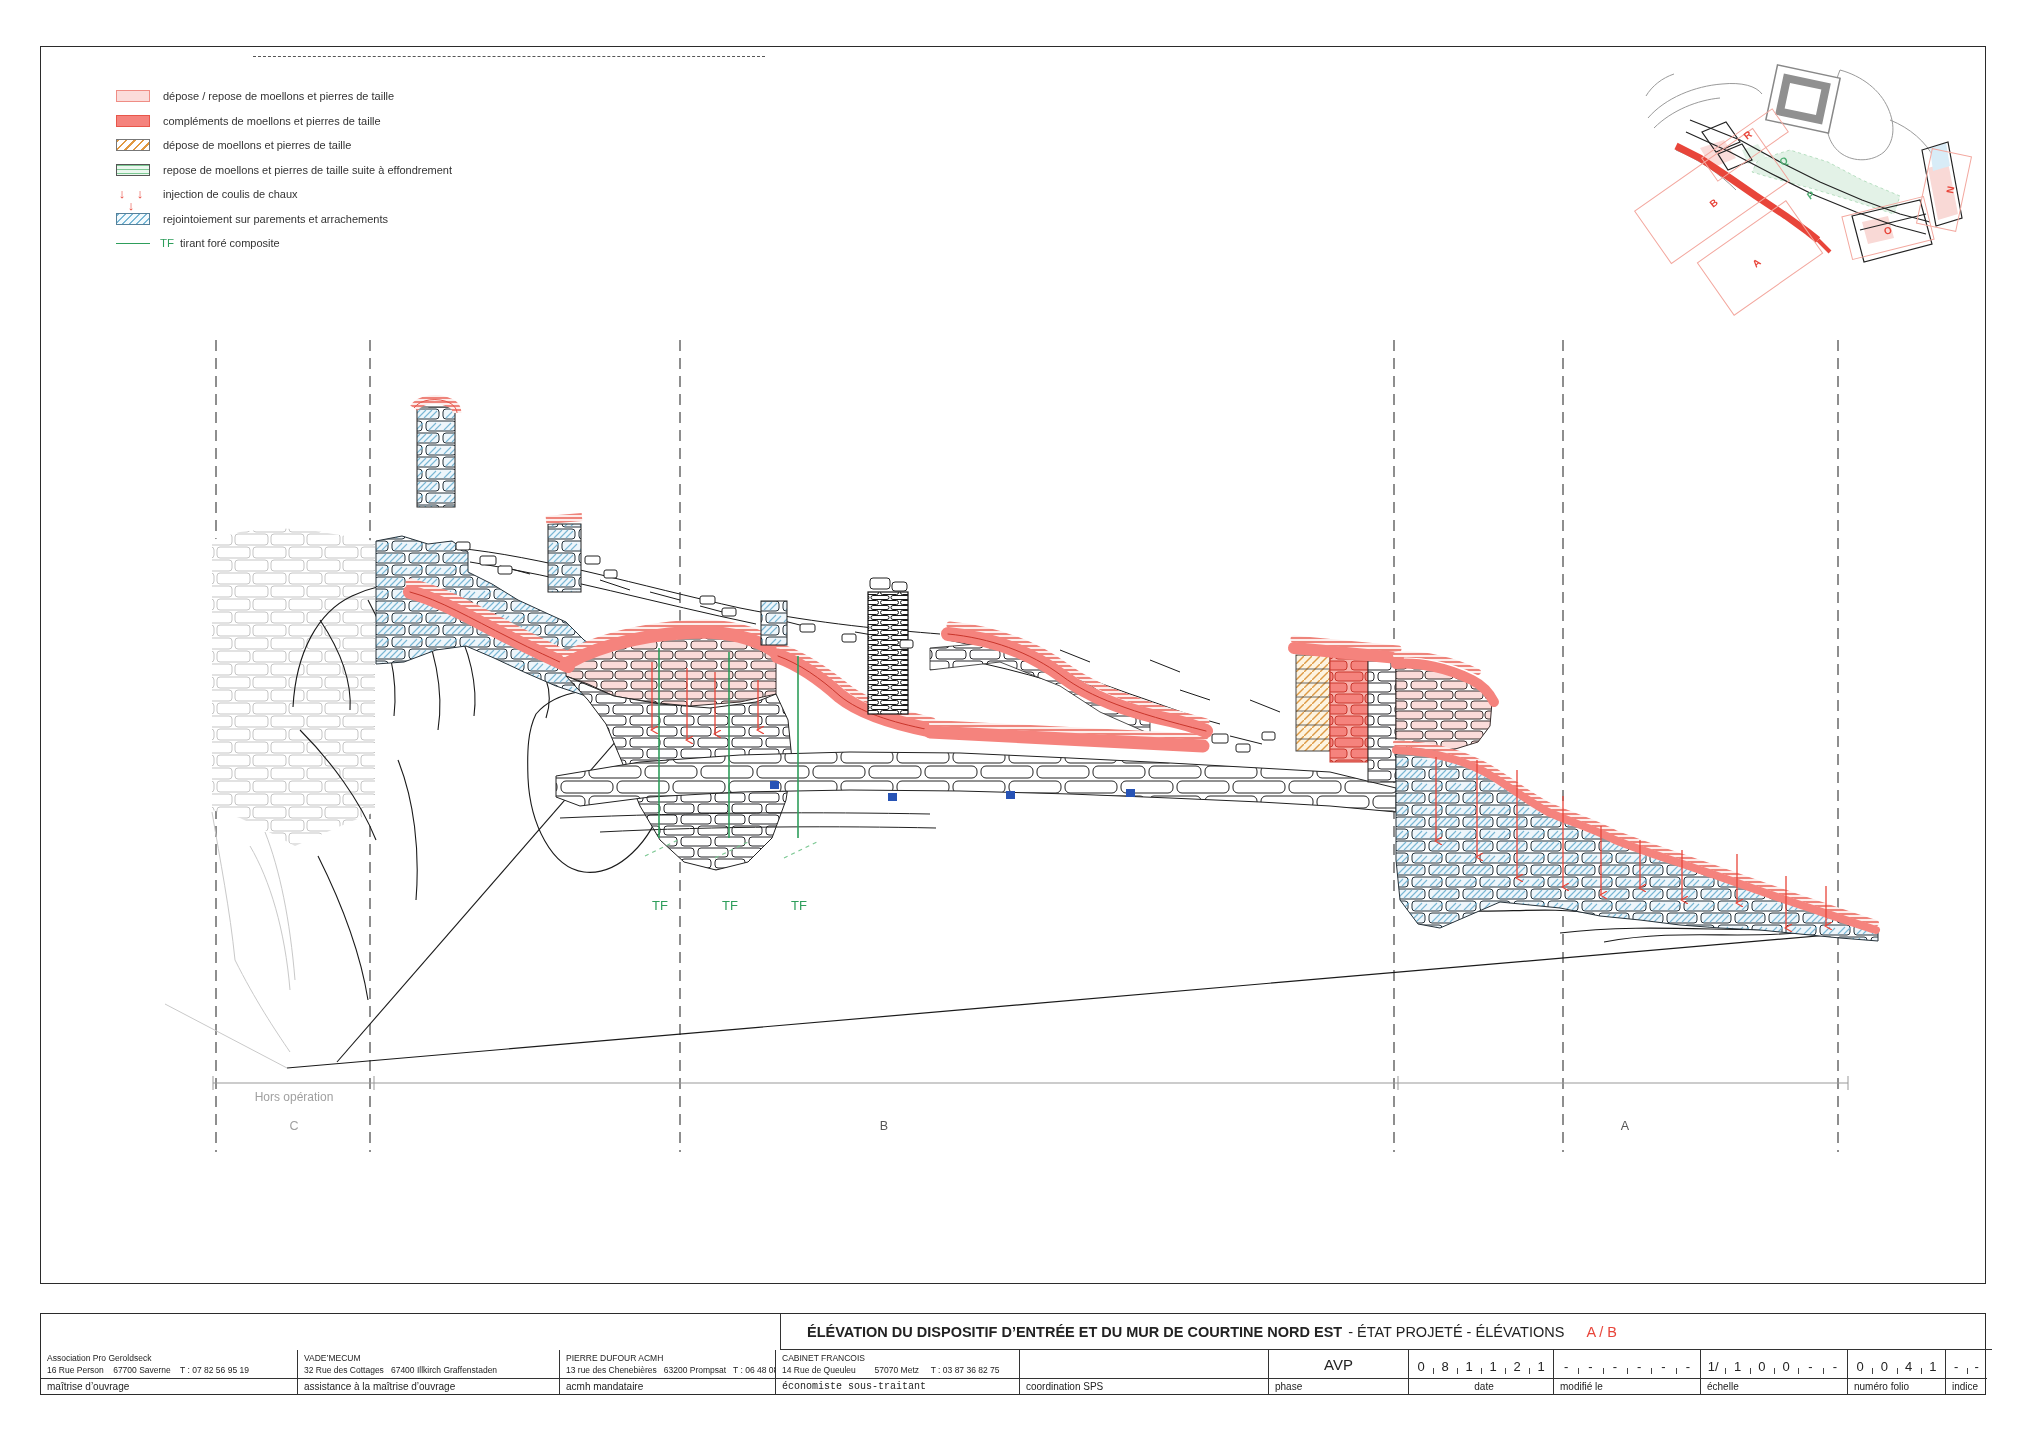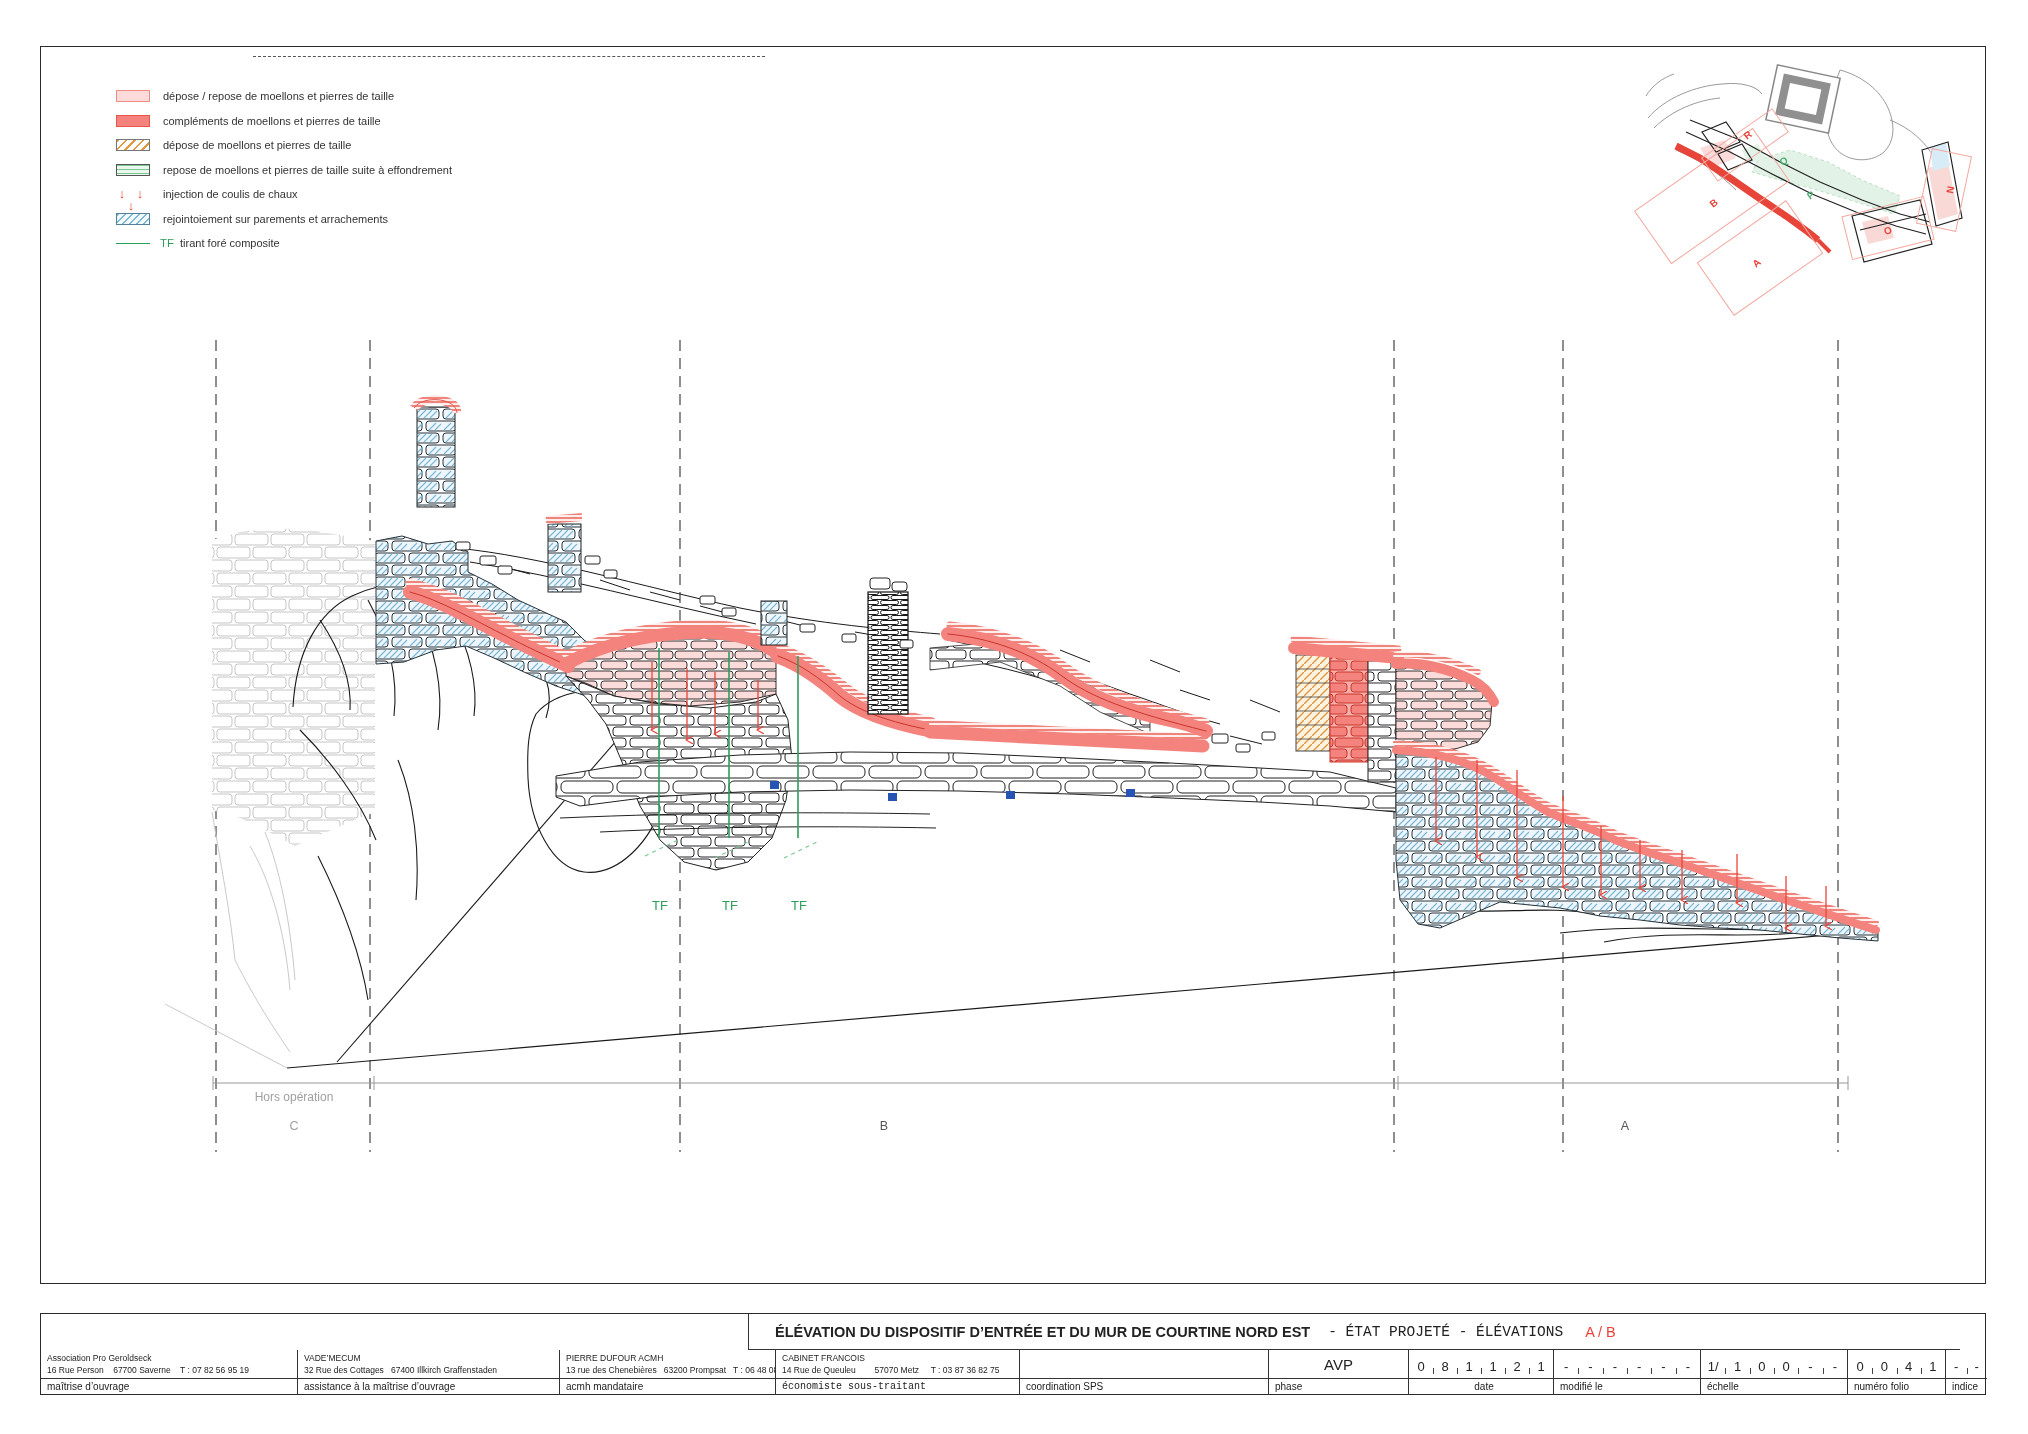--- a/index.html
+++ b/index.html
@@ -35,21 +35,21 @@
   .tb-row1{top:0;height:36px;border-bottom:1px solid #333;}
   .tb-row2{top:36px;height:28px;}
   .tb-row3{top:64px;height:17px;border-top:1px solid #333;}
   .proj-title{display:flex;align-items:center;padding-left:12px;height:100%;font-size:15px;white-space:nowrap;}
   .proj-title b{font-weight:bold;color:#222;}
   .proj-title .sep{margin:0 10px;font-weight:bold;color:#222;}
   .proj-title .sub{color:#3a3a3a;}
   .draw-title{display:flex;align-items:center;padding-left:26px;height:100%;font-size:14.5px;white-space:nowrap;color:#222;}
   .draw-title b{font-weight:bold;}
   .draw-title .red{color:#e8453a;margin-left:22px;}
-  .draw-title .rest{margin-left:18px;font-weight:normal;font-family:Liberation Mono, monospace;}
+  .draw-title .rest{margin-left:6px;font-weight:normal;}
   .co-name{font-size:8.5px;color:#222;padding:3px 0 0 6px;white-space:pre;}
   .co-addr{font-size:8.5px;color:#222;padding:2px 0 0 6px;white-space:pre;}
   .role{font-size:10px;color:#222;padding:2px 0 0 6px;white-space:nowrap;}
   .phase-val{display:flex;align-items:center;justify-content:center;height:100%;font-size:15px;color:#222;}
   .digrow{display:flex;height:100%;align-items:flex-end;padding-bottom:3px;box-sizing:border-box;}
   .digcell{flex:1;text-align:center;font-size:13px;color:#222;position:relative;line-height:16px;}
   .digcell + .digcell::before{content:"";position:absolute;left:0;bottom:1px;width:1px;height:6px;background:#444;}
 </style>
 </head>
 <body>
@@ -366,21 +366,21 @@
       <text x="1810" y="200" fill="#4fae72" transform="rotate(-35 1810 200)">P</text>
       <text x="1756" y="268" fill="#e8453a" transform="rotate(-40 1756 268)">A</text>
       <text x="1885" y="235" fill="#e8453a" transform="rotate(-15 1885 235)">O</text>
       <text x="1953" y="194" fill="#e8453a" transform="rotate(-78 1953 194)">N</text>
     </g>
   </g>
 </svg>
 
 <div class="tblock">
 
-  <div class="tb-cell tb-row1" style="left:707px;width:1212px;">
+  <div class="tb-cell tb-row1" style="left:739px;width:1212px;">
     <div class="draw-title">
       <b>ÉLÉVATION DU DISPOSITIF D’ENTRÉE ET DU MUR DE COURTINE NORD EST</b>
       <span class="rest">- ÉTAT PROJETÉ - ÉLÉVATIONS</span>
       <span class="red">A / B</span>
     </div>
   </div>
 
   <div class="tb-cell tb-row2 first" style="left:0;width:256px;">
     <div class="co-name">Association Pro Geroldseck</div>
     <div class="co-addr">16 Rue Person    67700 Saverne    T : 07 82 56 95 19</div>

